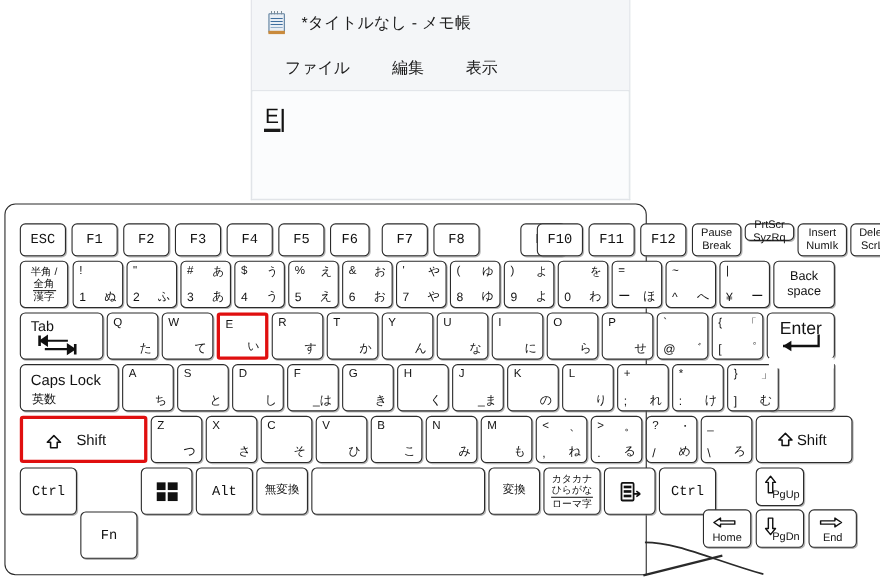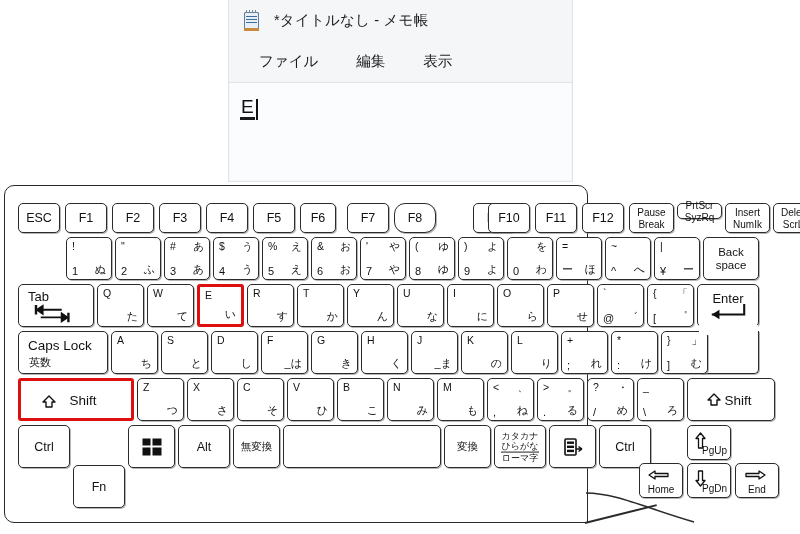--- a/index.html
+++ b/index.html
@@ -93,21 +93,21 @@
     position:absolute;
     background:#ffffff;
     border:1.5px solid #2b2b2b;
     border-radius:5px;
     box-sizing:border-box;
     box-shadow:1px 1px 0 0 rgba(120,120,120,0.55);
     font-size:11px;color:#121212;
   }
   .key .c{
     position:absolute;left:0;right:0;top:50%;transform:translateY(-50%);
-    text-align:center;line-height:1.12;
+    text-align:center;line-height:1.12;font-family:Liberation Mono, monospace;
   }
   .key .tl{position:absolute;left:5px;top:2px;font-size:10.5px;}
   .key .tr{position:absolute;right:5px;top:2px;font-size:10.5px;}
   .key .bl{position:absolute;left:5px;bottom:2px;font-size:11px;}
   .key .br{position:absolute;right:5px;bottom:2px;font-size:11px;}
   .key .two{
     position:absolute;left:0;right:0;top:50%;transform:translateY(-50%);
     text-align:center;font-size:10.5px;line-height:1.15;
   }
   .key.fn-key .two{font-size:10px;}
@@ -195,21 +195,21 @@
     </div>
   <div class="key" style="left:249px;top:18px;width:42px;height:30px;">
       <span class="c lbl-big">F5</span>
     </div>
   <div class="key" style="left:296px;top:18px;width:36px;height:30px;">
       <span class="c lbl-big">F6</span>
     </div>
   <div class="key" style="left:343px;top:18px;width:42px;height:30px;">
       <span class="c lbl-big">F7</span>
     </div>
-  <div class="key" style="left:390px;top:18px;width:42px;height:30px;border-radius:11px;">
+  <div class="key" style="left:390px;top:18px;width:42px;height:30px;">
       <span class="c lbl-big">F8</span>
     </div>
   <div class="key" style="left:437px;top:18px;width:42px;height:30px;margin-left:32px;">
       <span class="c lbl-big">F9</span>
     </div>
   <div class="key" style="left:484px;top:18px;width:42px;height:30px;">
       <span class="c lbl-big">F10</span>
     </div>
   <div class="key" style="left:531px;top:18px;width:42px;height:30px;">
       <span class="c lbl-big">F11</span>
@@ -223,20 +223,27 @@
   <div class="key fn-key" style="left:673px;top:18px;width:45px;height:16px;">
       <span class="two"><span>PrtScr</span><br><span>SyzRq</span></span>
     </div>
   <div class="key fn-key" style="left:721px;top:18px;width:45px;height:30px;">
       <span class="two"><span>Insert</span><br><span>NumIk</span></span>
     </div>
   <div class="key fn-key" style="left:769px;top:18px;width:45px;height:30px;">
       <span class="two"><span>Delete</span><br><span>ScrLk</span></span>
     </div>
 
+  <div class="key" style="left:14px;top:52px;width:44px;height:43px;">
+    <span class="stack3">
+      <span>半角 /</span><br>
+      <span class="u">全角</span><br>
+      <span>漢字</span>
+    </span>
+  </div>
   <div class="key" style="left:62px;top:52px;width:46px;height:43px;">
       <span class="tl">!</span>
       <span class="bl">1</span>
       <span class="br kana">ぬ</span>
     </div>
   <div class="key" style="left:111px;top:52px;width:46px;height:43px;">
       <span class="tl">"</span>
       <span class="bl">2</span>
       <span class="br kana">ふ</span>
     </div>
@@ -359,21 +366,21 @@
       <span class="bl">@</span>
       <span class="br kana">゛</span>
     </div>
   <div class="key" style="left:643px;top:99px;width:47px;height:43px;">
       <span class="tl">{</span>
       <span class="tr kana">「</span>
       <span class="bl">[</span>
       <span class="br kana">゜</span>
     </div>
   <div class="key" style="left:693px;top:99px;width:62px;height:43px;">
-    <span style="position:absolute;left:0;right:0;top:6px;text-align:center;font-size:13px;">Enter</span>
+    <span style="position:absolute;left:0;right:0;top:6px;text-align:center;font-size:16px;">Enter</span>
     <svg class="arrow-svg" viewBox="0 0 62 43">
       <path d="M14 31 L48 31 L48 20" stroke="#111" stroke-width="2.2" fill="none"></path>
       <path d="M14 31 L22 26 L22 36 Z" fill="#111"></path>
     </svg>
   </div>
 
   <div class="key" style="left:693px;top:146px;width:62px;height:43px;border-top:none;border-radius:0 0 5px 5px;"></div>
   <div style="position:absolute;left:694.5px;top:140px;width:59px;height:10px;background:#fff;z-index:3;"></div>
 
   <div class="key" style="left:14px;top:146px;width:90px;height:43px;">

